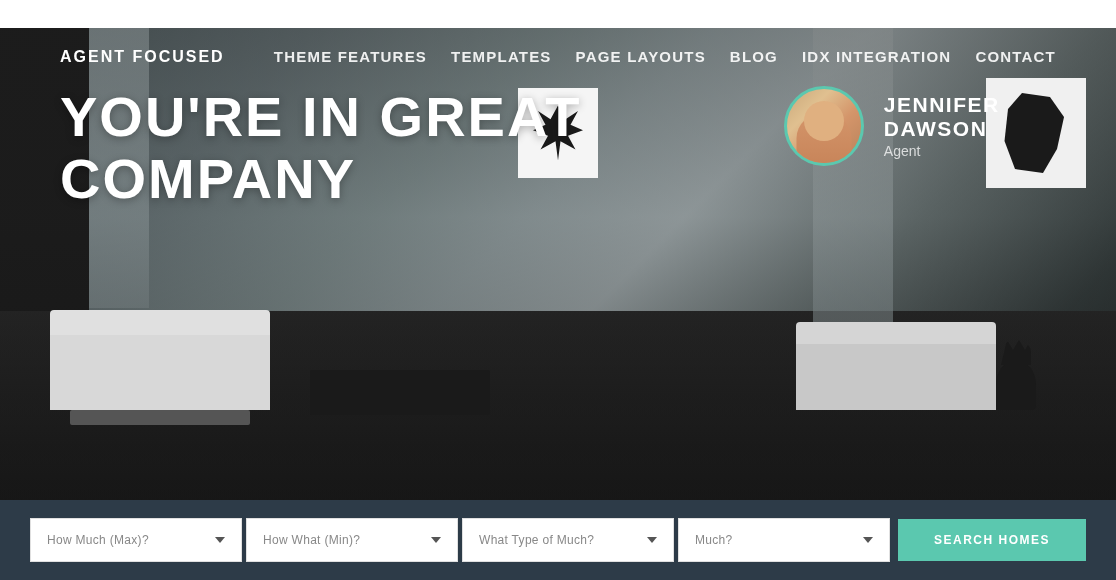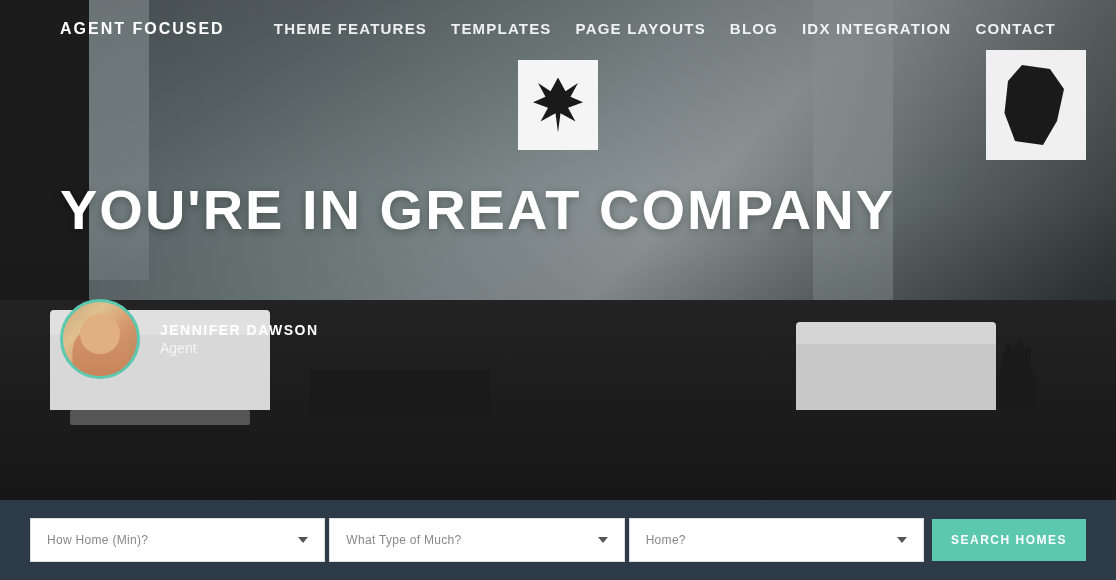--- a/index.html
+++ b/index.html
@@ -14,20 +14,21 @@
     }
 
     
     .hero {
       position: relative;
       flex: 1;
       background: #2a2a2a;
       overflow: hidden;
       display: flex;
       flex-direction: column;
+      margin-top: 28px;
     }
 
     .hero-bg {
       position: absolute;
       inset: 0;
       background: linear-gradient(
         to bottom,
         rgba(30,30,30,0.45) 0%,
         rgba(30,30,30,0.35) 40%,
         rgba(20,20,20,0.55) 100%
@@ -251,21 +252,21 @@
       letter-spacing: 1.2px;
       text-transform: uppercase;
     }
 
     
     .hero-content {
       position: relative;
       z-index: 10;
       flex: 1;
       display: flex;
-      flex-direction: column;
+      flex-direction: row;
       align-items: flex-start;
       justify-content: center;
       padding: 0 60px;
       gap: 28px;
     }
 
     .hero-headline {
       font-size: 56px;
       font-weight: 900;
       color: #ffffff;
@@ -312,21 +313,21 @@
       top: 12px;
       left: 50%;
       transform: translateX(-50%);
       width: 40px;
       height: 40px;
       background: #e0b080;
       border-radius: 50%;
     }
 
     .agent-info .agent-name {
-      font-size: 14px;
+      font-size: 21px;
       font-weight: 700;
       color: #ffffff;
       text-transform: uppercase;
       letter-spacing: 1.5px;
     }
 
     .agent-info .agent-role {
       font-size: 14px;
       color: rgba(255,255,255,0.75);
       margin-top: 2px;
@@ -366,21 +367,21 @@
       border-right: 5px solid transparent;
       border-top: 6px solid #555;
       flex-shrink: 0;
       margin-left: 8px;
     }
 
     .search-btn {
       background: #5bc8af;
       color: #ffffff;
       border: none;
-      padding: 14px 19px;
+      padding: 14px 36px;
       font-size: 12px;
       font-weight: 700;
       letter-spacing: 1.5px;
       text-transform: uppercase;
       cursor: pointer;
       white-space: nowrap;
       flex-shrink: 0;
       margin-left: 4px;
     }
   </style>
@@ -441,33 +442,37 @@
           <div class="agent-name">JENNIFER DAWSON</div>
           <div class="agent-role">Agent</div>
         </div>
       </div>
     </div>
 
   </div>
 
   <div class="search-bar">
 
-
     <div class="search-dropdown">
-      <span>How Home (Min)?</span>
+      <span>How Much (Max)?</span>
+      <div class="dropdown-arrow"></div>
+    </div>
+
+    <div class="search-dropdown">
+      <span>How What (Min)?</span>
       <div class="dropdown-arrow"></div>
     </div>
 
     <div class="search-dropdown">
       <span>What Type of Much?</span>
       <div class="dropdown-arrow"></div>
     </div>
 
     <div class="search-dropdown">
-      <span>Home?</span>
+      <span>Much?</span>
       <div class="dropdown-arrow"></div>
     </div>
 
     <button class="search-btn">SEARCH HOMES</button>
 
   </div>
 
 </div>
 
 </body></html>

